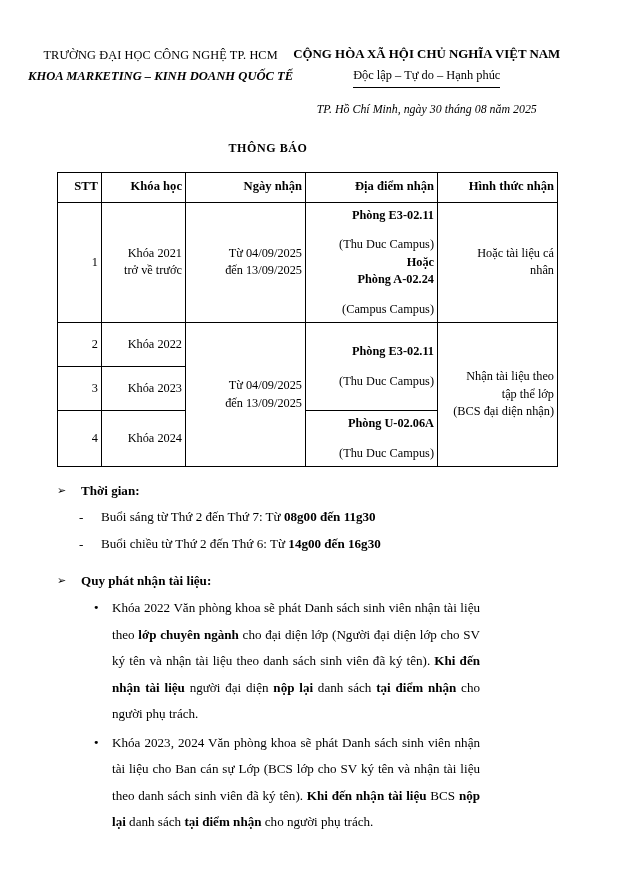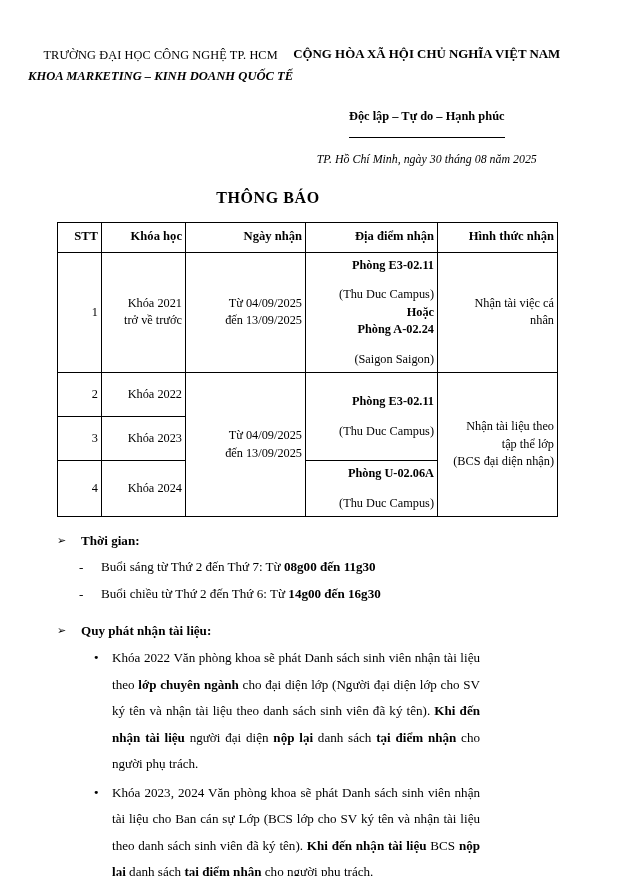--- a/index.html
+++ b/index.html
@@ -55,43 +55,42 @@
     font-style: italic;
   }
   .lh-country {
     font-size: 12.9px;
     font-weight: bold;
     line-height: 19px;
     white-space: nowrap;
   }
   .lh-motto {
     font-size: 12.4px;
-    font-weight: bold;
+    font-weight: normal;
     line-height: 22px;
     display: inline-block;
     border-bottom: 1.1px solid #000;
-    padding-bottom: 10px;
-    white-space: nowrap;
-    margin-top: 41px;
+    padding-bottom: 1px;
+    white-space: nowrap;
   }
   .lh-date {
     font-size: 11.9px;
     font-style: italic;
     line-height: 18px;
     margin-top: 12px;
     white-space: nowrap;
   }
 
   
   .title-block {
     text-align: center;
     margin-top: 19px;
   }
   .doc-title {
-    font-size: 16px;
+    font-size: 12px;
     font-weight: bold;
     letter-spacing: 0.6px;
     line-height: 22px;
   }
   .doc-subtitle {
     font-size: 13.2px;
     font-weight: bold;
     line-height: 20px;
     margin-top: 7px;
   }
@@ -240,24 +239,24 @@
           </td>
           <td>
             <span class="room-line">Từ 04/09/2025</span>
             <span class="room-line">đến 13/09/2025</span>
           </td>
           <td>
             <span class="room-line room-name">Phòng E3-02.11</span>
             <span class="room-line room-sub">(Thu Duc Campus)</span>
             <span class="room-line room-name">Hoặc</span>
             <span class="room-line room-name">Phòng A-02.24</span>
-            <span class="room-line room-sub">(Saigon Saigon)</span>
-          </td>
-          <td>
-            <span class="room-line">Nhận tài việc cá</span>
+            <span class="room-line room-sub">(Campus Campus)</span>
+          </td>
+          <td>
+            <span class="room-line">Hoặc tài liệu cá</span>
             <span class="room-line">nhân</span>
           </td>
         </tr>
 
         <tr>
           <td class="cell-r2">2</td>
           <td>Khóa 2022</td>
           <td rowspan="3">
             <span class="room-line">Từ 04/09/2025</span>
             <span class="room-line">đến 13/09/2025</span>

